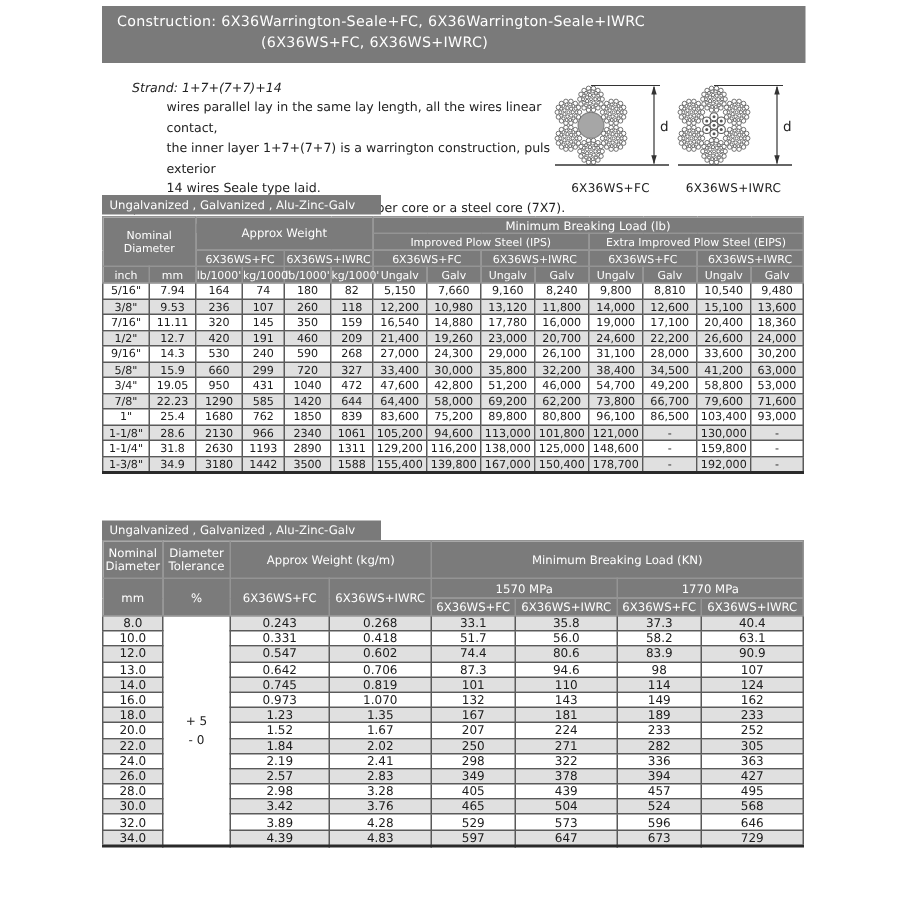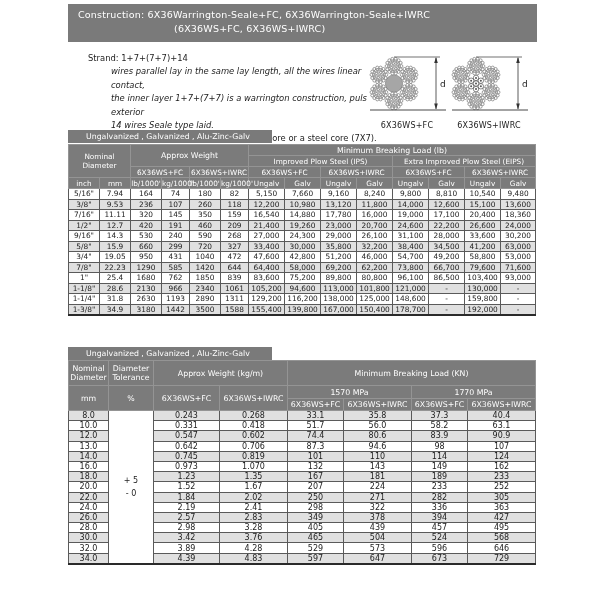--- a/index.html
+++ b/index.html
@@ -10,33 +10,33 @@
   }
   
   .top-band {
     position:absolute; left:68px; top:4px; width:469px; height:38px;
     background:#7a7a7a; color:#fff; font-size:9.5px; line-height:14px;
     padding:4px 0 0 10px; letter-spacing:0.2px;
   }
   .top-band .line2 { padding-left:96px; }
   
   .desc { position:absolute; left:78px; top:52px; width:300px; font-size:8.4px; line-height:13.4px; color:#222; }
-  .desc .ind1 { padding-left:10px; }
-  .desc .ind2 { padding-left:33px;font-style:italic; }
+  .desc .ind1 { padding-left:10px;font-style:italic; }
+  .desc .ind2 { padding-left:33px; }
   
   .diagram { position:absolute; top:54px; width:82px; text-align:center; }
   .diagram-fc   { left:366px; }
   .diagram-iwrc { left:448px; }
   .diagram svg { display:block; }
   .diagram .dlabel { font-size:8px; color:#222; margin-top:7px; letter-spacing:0.2px; }
   .dim-text { font-size:9px; fill:#222; font-family:"DejaVu Sans", sans-serif; }
   
   .coat-band {
-    position:absolute; left:68px; width:204px; height:13px;
-    background:#7a7a7a; color:#fff; font-size:7.8px; line-height:13px; padding-left:18px;
+    position:absolute; left:68px; width:186px; height:13px;
+    background:#7a7a7a; color:#fff; font-size:7.8px; line-height:13px; padding-left:5px;
     white-space:nowrap;
   }
   .coat-band.b1 { top:130px; }
   .coat-band.b2 { top:347px; }
   
   table { border-collapse:collapse; table-layout:fixed; }
   th {
     background:#7b7b7b; color:#fff; font-weight:normal;
     border:1px solid #949494; padding:0; text-align:center;
   }

